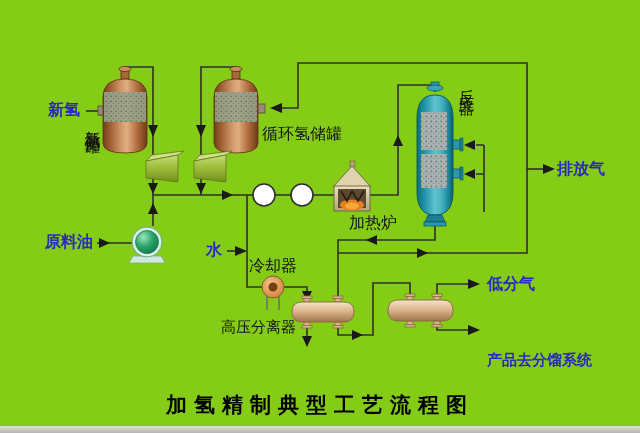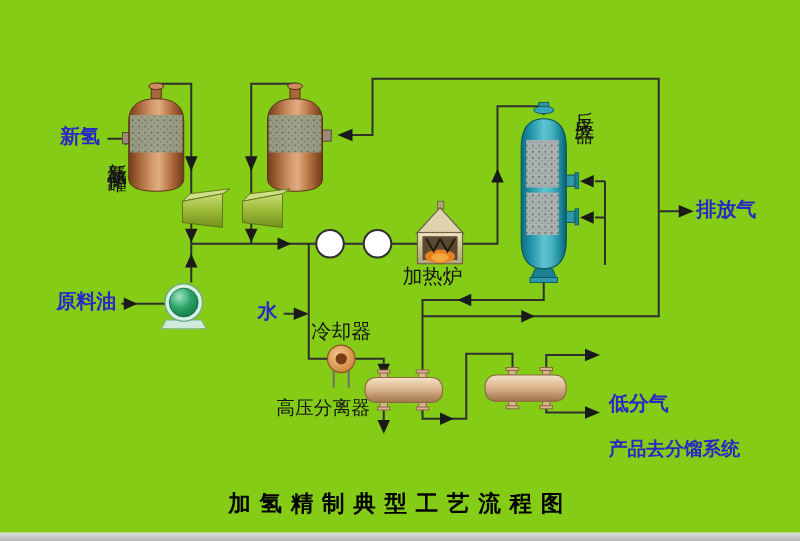--- a/index.html
+++ b/index.html
@@ -5,21 +5,21 @@
   html,body{margin:0;padding:0;background:#fff;}
   #stage{position:relative;width:640px;height:433px;background:#84cc16;overflow:hidden;
          font-family:"Liberation Serif","DejaVu Serif",serif;}
   #diagram-svg{position:absolute;left:0;top:0;}
   .lbl{position:absolute;white-space:nowrap;line-height:1.1;}
   .stream{color:#2a28c4;font-weight:bold;font-size:16px;}
   .equip{color:#141414;font-size:16px;}
   .small{font-size:15px;}
   .vert{writing-mode:vertical-rl;text-orientation:upright;}
   #title{position:absolute;left:0;top:391px;width:640px;text-align:center;
-         font-size:18px;font-weight:bold;letter-spacing:7px;color:#000;}
+         font-size:21px;font-weight:bold;letter-spacing:7px;color:#000;}
   #bottom-strip{position:absolute;left:0;top:426px;width:640px;height:7px;
          background:linear-gradient(#dedede,#b5b5b5);}
 </style>
 </head>
 <body>
 
 <div id="stage">
 
 <svg id="diagram-svg" width="640" height="433" viewBox="0 0 640 433">
   <defs>
@@ -212,26 +212,27 @@
           <rect x="405" y="324.6" width="10" height="2.4"></rect>
       <rect x="434" y="321" width="6" height="5"></rect>
           <rect x="432" y="324.6" width="10" height="2.4"></rect>
     </g>
     <path d="M398,300 L443,300 Q453,300 453,310.5 Q453,321 443,321 L398,321 Q388,321 388,310.5 Q388,300 398,300 Z" fill="url(#gTan)" stroke="#8a6844" stroke-width="0.9"></path>
   </g>
 </svg>
 
 <div class="lbl stream" style="left:48px;top:101px;">新氢</div>
 <div class="lbl equip vert" style="left:84px;top:117px;letter-spacing:3px;">新氢储罐</div>
+<div class="lbl equip" style="left:262px;top:125px;">循环氢储罐</div>
 <div class="lbl equip vert" style="left:458px;top:76px;letter-spacing:6px;">反应器</div>
 <div class="lbl stream" style="left:557px;top:160px;">排放气</div>
-<div class="lbl equip" style="left:322px;top:214px;font-family:Liberation Mono, monospace;">加热炉</div>
+<div class="lbl equip" style="left:349px;top:214px;">加热炉</div>
 <div class="lbl stream" style="left:45px;top:233px;text-align:center;">原料油</div>
 <div class="lbl stream" style="left:206px;top:241px;">水</div>
 <div class="lbl equip" style="left:249px;top:257px;">冷却器</div>
 <div class="lbl equip small" style="left:221px;top:319px;">高压分离器</div>
-<div class="lbl stream" style="left:487px;top:275px;margin-top:40px;">低分气</div>
+<div class="lbl stream" style="left:487px;top:275px;">低分气</div>
 <div class="lbl stream small" style="left:487px;top:318px;margin-top:34px;">产品去分馏系统</div>
 
 <div id="title">加氢精制典型工艺流程图</div>
 <div id="bottom-strip"></div>
 
 </div>
 
 </body></html>

